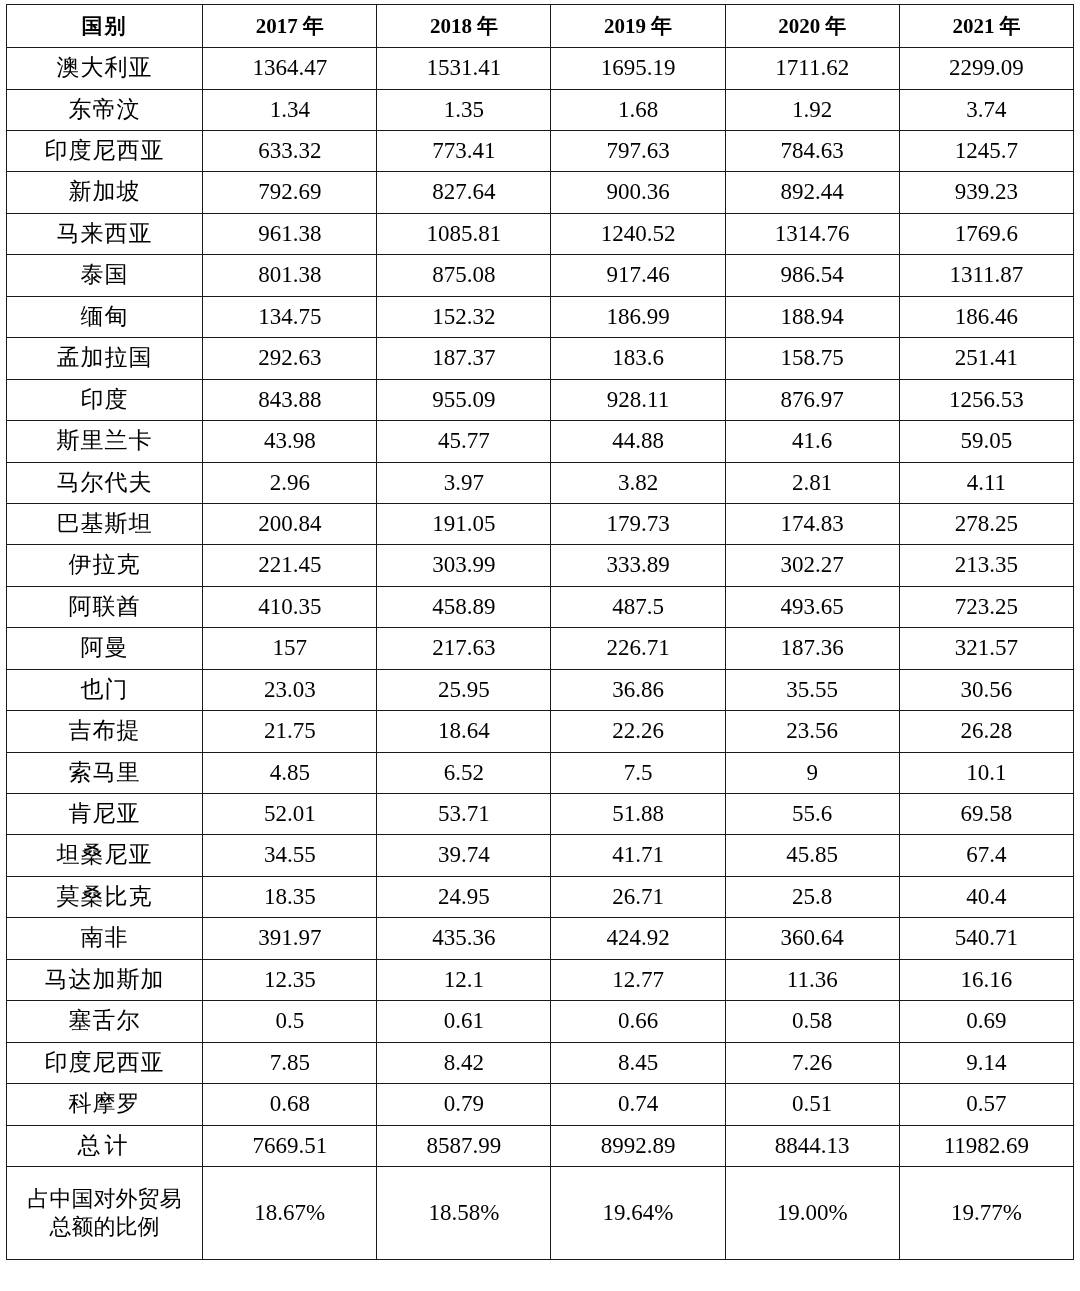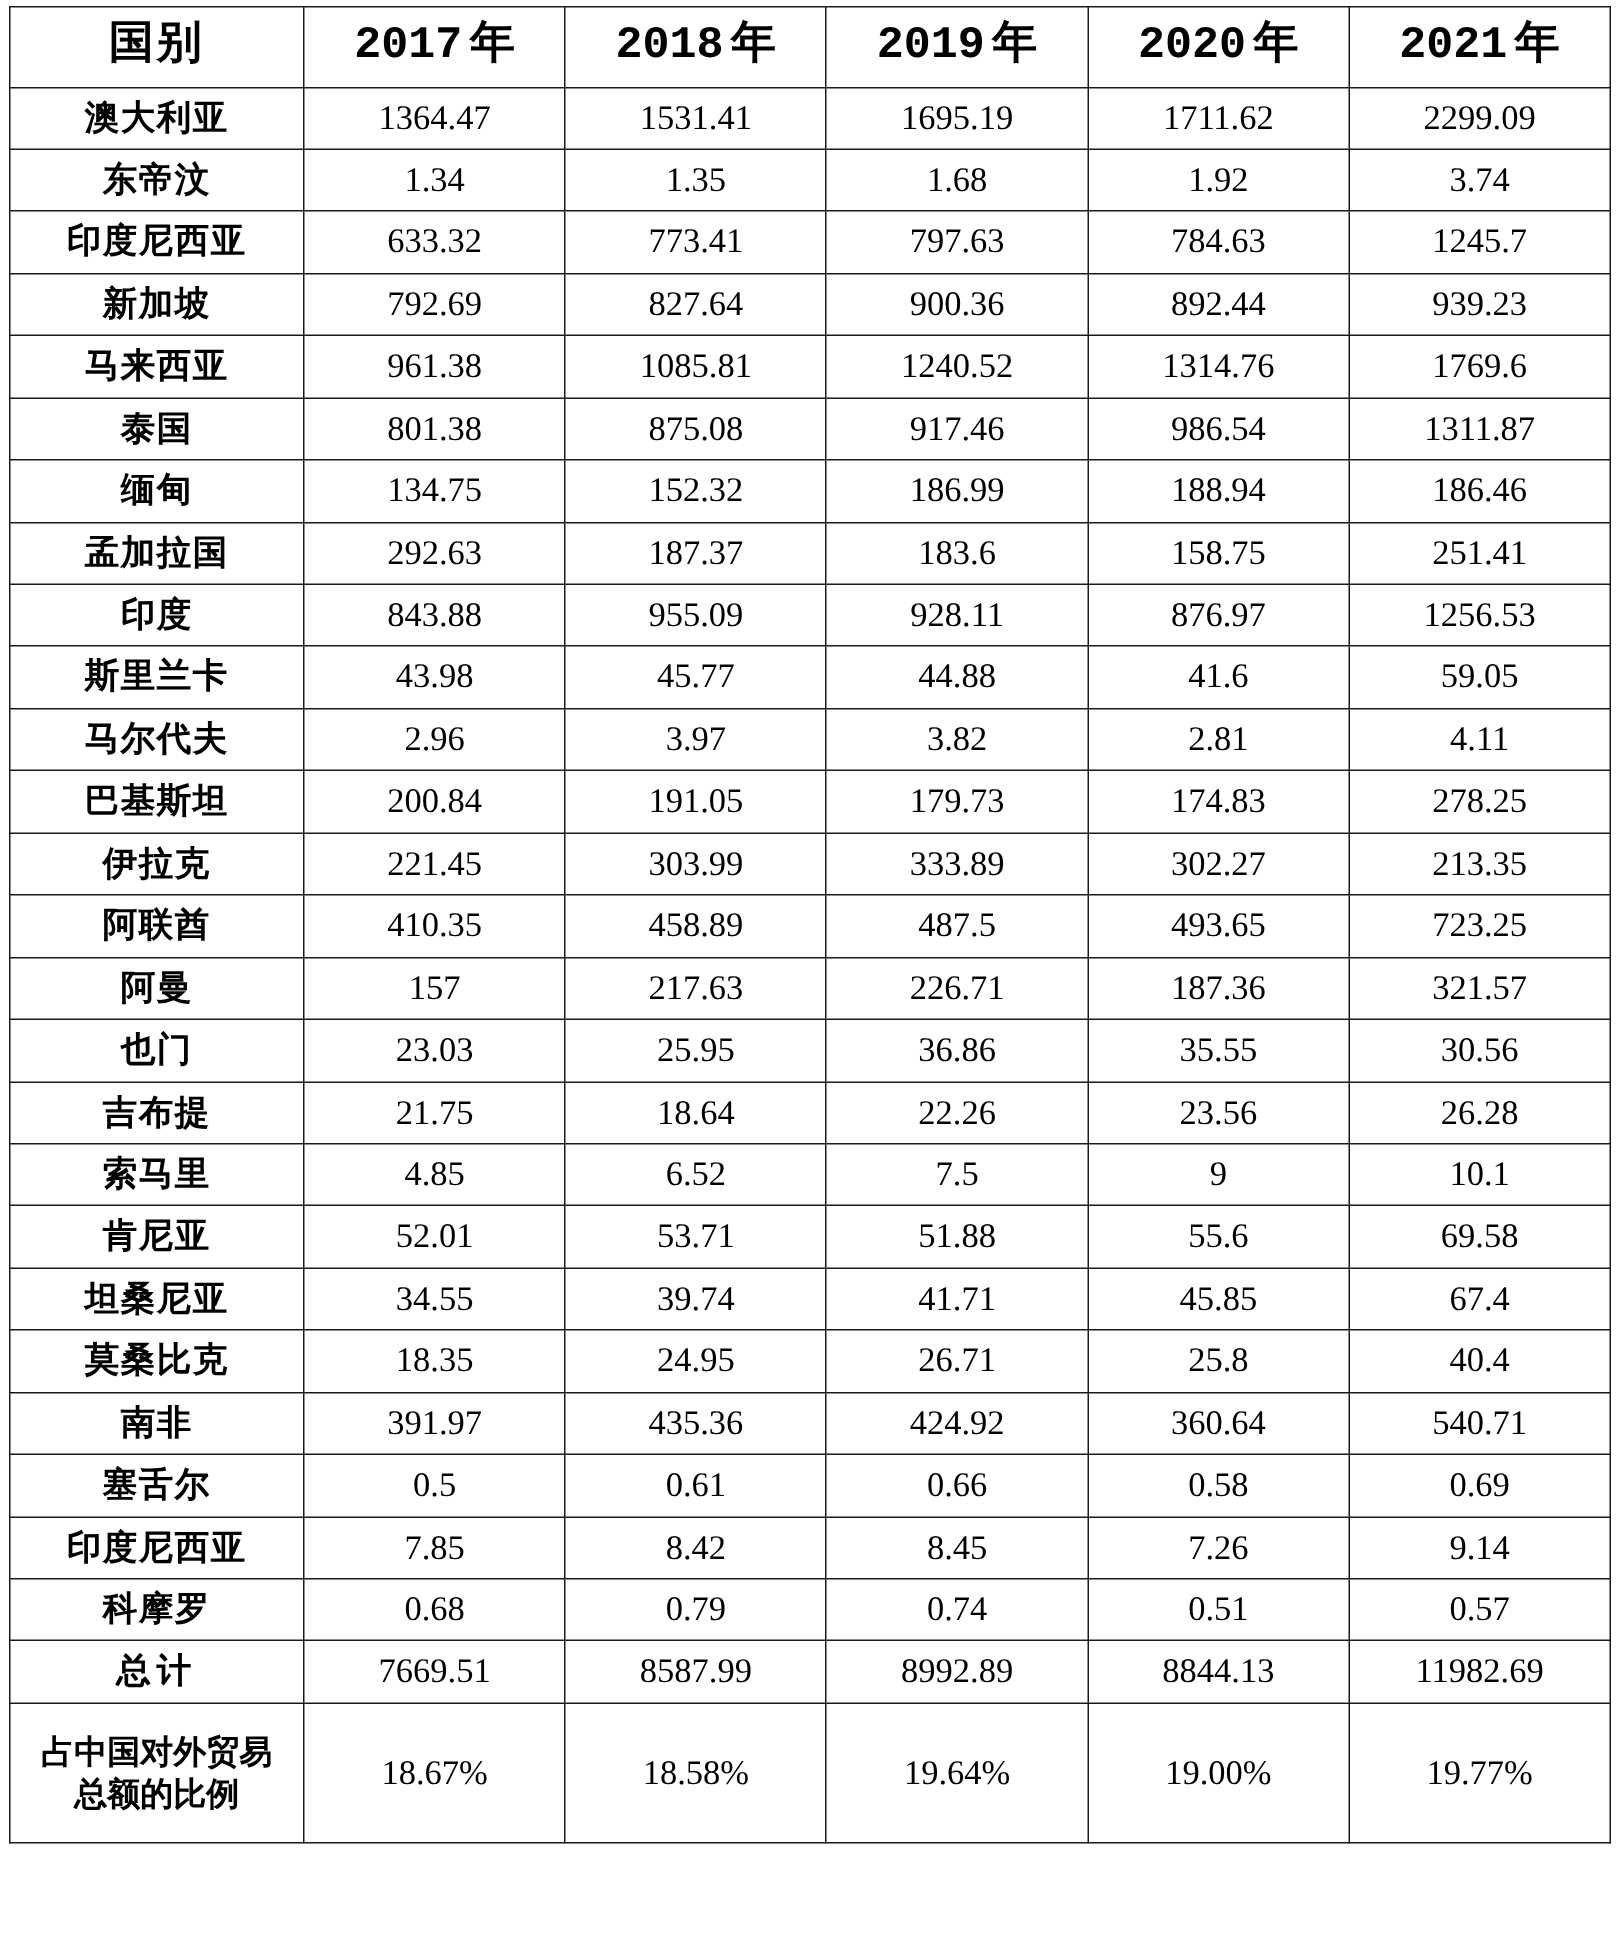--- a/index.html
+++ b/index.html
@@ -28,28 +28,27 @@
     border: 1.6px solid #1a1a1a;
     text-align: center;
     vertical-align: middle;
     font-size: 23px;
     line-height: 1.15;
     padding: 7px 2px;
     font-family: "Liberation Serif", "DejaVu Serif", serif;
   }
   table.data-table th {
     font-weight: bold;
-    font-size: 30px;
+    font-size: 21px;
     padding: 9px 16px;
-    font-family: Liberation Mono, monospace;
   }
   col.c-country { width: 196px; }
   col.c-year { width: 174px; }
   td.country-cell {
-    font-weight: bold;
+    font-weight: normal;
     letter-spacing: 1px;
     margin-left: 16px;
   }
   th.country-head {
     letter-spacing: 2px;
   }
   th .yr-num {
     letter-spacing: 0px;
   }
   th .yr-suffix {
@@ -264,20 +263,28 @@
         </tr>
       <tr>
           <td class="country-cell">南非</td>
           <td class="num">391.97</td>
           <td class="num">435.36</td>
           <td class="num">424.92</td>
           <td class="num">360.64</td>
           <td class="num">540.71</td>
         </tr>
       <tr>
+          <td class="country-cell">马达加斯加</td>
+          <td class="num">12.35</td>
+          <td class="num">12.1</td>
+          <td class="num">12.77</td>
+          <td class="num">11.36</td>
+          <td class="num">16.16</td>
+        </tr>
+      <tr>
           <td class="country-cell">塞舌尔</td>
           <td class="num">0.5</td>
           <td class="num">0.61</td>
           <td class="num">0.66</td>
           <td class="num">0.58</td>
           <td class="num">0.69</td>
         </tr>
       <tr>
           <td class="country-cell">印度尼西亚</td>
           <td class="num">7.85</td>

